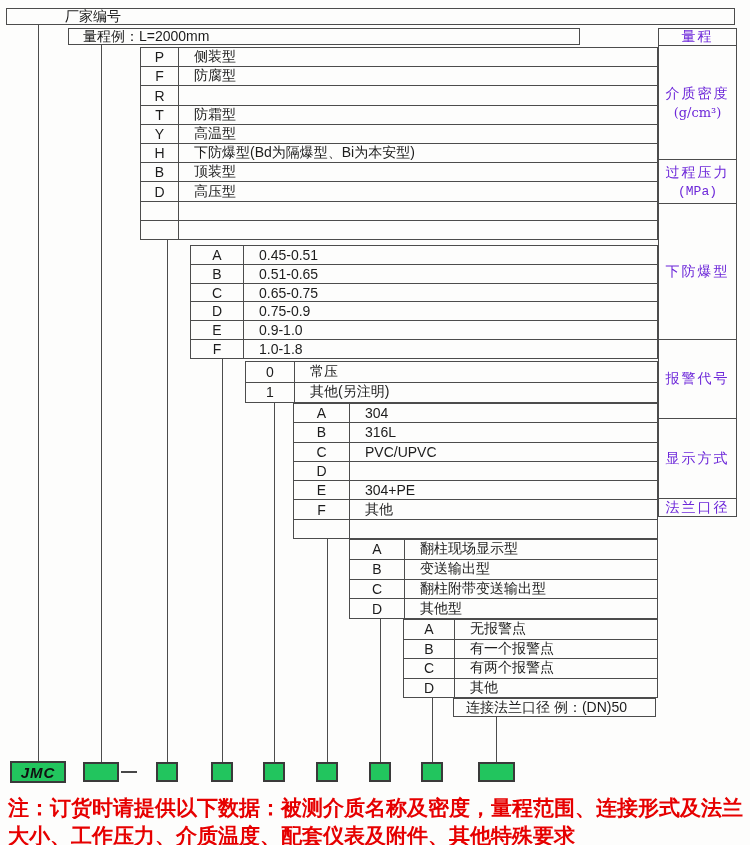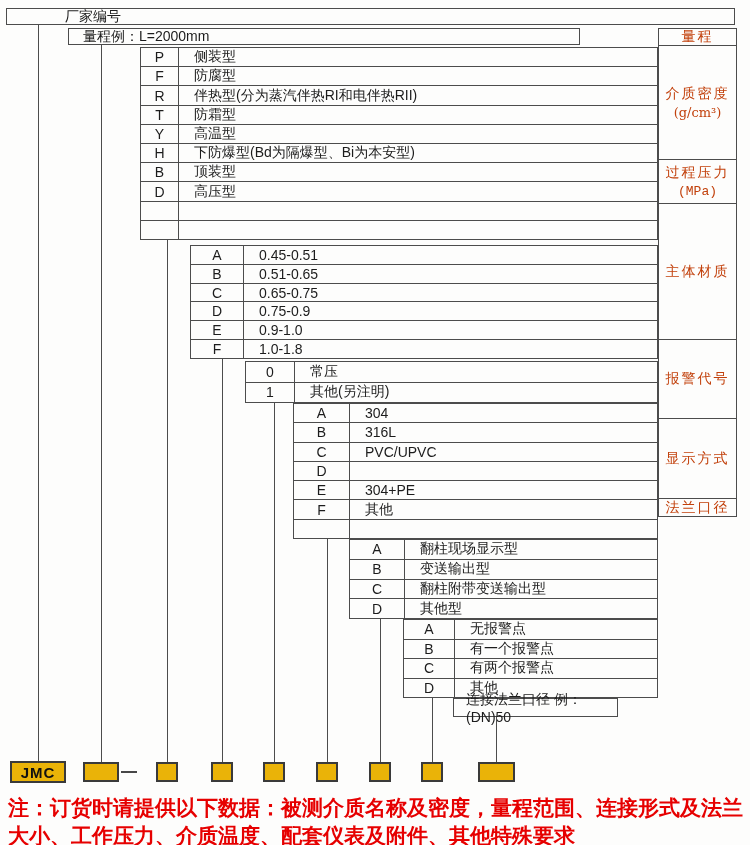--- a/index.html
+++ b/index.html
@@ -25,31 +25,31 @@
   }
   .desc{flex:1;display:flex;align-items:center;padding-left:15px;font-size:14px;}
   
   .labelcol{
     position:absolute;left:658px;top:28px;width:77px;border:1px solid #4c4c4c;
     box-sizing:content-box;display:flex;flex-direction:column;
     font-family:"DejaVu Serif","Liberation Serif",serif;
   }
   .lcell{
     display:flex;flex-direction:column;align-items:center;justify-content:center;
-    font-size:14px;letter-spacing:2px;color:#c2410c;box-sizing:border-box;
+    font-size:14px;letter-spacing:2px;color:#6d28d9;box-sizing:border-box;
   }
   .lcell + .lcell{border-top:1px solid #4c4c4c;}
   .lsub{font-size:13px;letter-spacing:0;margin-top:2px;}
   
   .vline{position:absolute;width:1px;background:#4c4c4c;}
   .dash{position:absolute;height:2px;background:#474747;}
   
   .bbox{
     position:absolute;top:762px;height:20px;border:2px solid #3a3a3a;
-    box-sizing:border-box;background:#eab308;display:flex;align-items:center;justify-content:center;
+    box-sizing:border-box;background:#22c55e;display:flex;align-items:center;justify-content:center;font-style:italic;
   }
   .prefix{font-weight:bold;font-size:15px;letter-spacing:1px;color:#111;}
   
   .note{
     position:absolute;left:8px;top:794px;width:740px;
     color:#e60000;font-weight:bold;font-size:21px;line-height:28px;
   }
 </style>
 </head>
 <body>
@@ -70,21 +70,21 @@
     </div>
     <div class="lcell" style="height:114px;">
       <span>介质密度</span>
       <span class="lsub">(g/cm³)</span>
     </div>
     <div class="lcell" style="height:44px;font-family:Liberation Mono, monospace;">
       <span>过程压力</span>
       <span class="lsub">(MPa)</span>
     </div>
     <div class="lcell" style="height:136px;">
-      <span>主体材质</span>
+      <span>下防爆型</span>
     </div>
     <div class="lcell" style="height:79px;">
       <span>报警代号</span>
     </div>
     <div class="lcell" style="height:80px;">
       <span>显示方式</span>
     </div>
     <div class="lcell" style="height:18px;">
       <span>法兰口径</span>
     </div>
@@ -94,21 +94,20 @@
     <div class="trow">
         <div class="code">P</div>
         <div class="desc">侧装型</div>
       </div>
     <div class="trow">
         <div class="code">F</div>
         <div class="desc">防腐型</div>
       </div>
     <div class="trow">
         <div class="code">R</div>
-        <div class="desc">伴热型(分为蒸汽伴热RI和电伴热RII)</div>
       </div>
     <div class="trow">
         <div class="code">T</div>
         <div class="desc">防霜型</div>
       </div>
     <div class="trow">
         <div class="code">Y</div>
         <div class="desc">高温型</div>
       </div>
     <div class="trow">
@@ -232,21 +231,21 @@
     <div class="trow">
         <div class="code">C</div>
         <div class="desc">有两个报警点</div>
       </div>
     <div class="trow">
         <div class="code">D</div>
         <div class="desc">其他</div>
       </div>
   </div>
 
-  <div class="hbox" style="left:453px;top:698px;width:165px;height:19px;padding-left:12px;">
+  <div class="hbox" style="left:453px;top:698px;width:203px;height:19px;padding-left:12px;">
     <span>连接法兰口径 例：(DN)50</span>
   </div>
 
   <div class="vline" style="left:38px;top:24px;height:738px;"></div>
   <div class="vline" style="left:101px;top:45px;height:717px;"></div>
   <div class="vline" style="left:167px;top:240px;height:522px;"></div>
   <div class="vline" style="left:222px;top:359px;height:403px;"></div>
   <div class="vline" style="left:274px;top:403px;height:359px;"></div>
   <div class="vline" style="left:327px;top:539px;height:223px;"></div>
   <div class="vline" style="left:380px;top:619px;height:143px;"></div>

